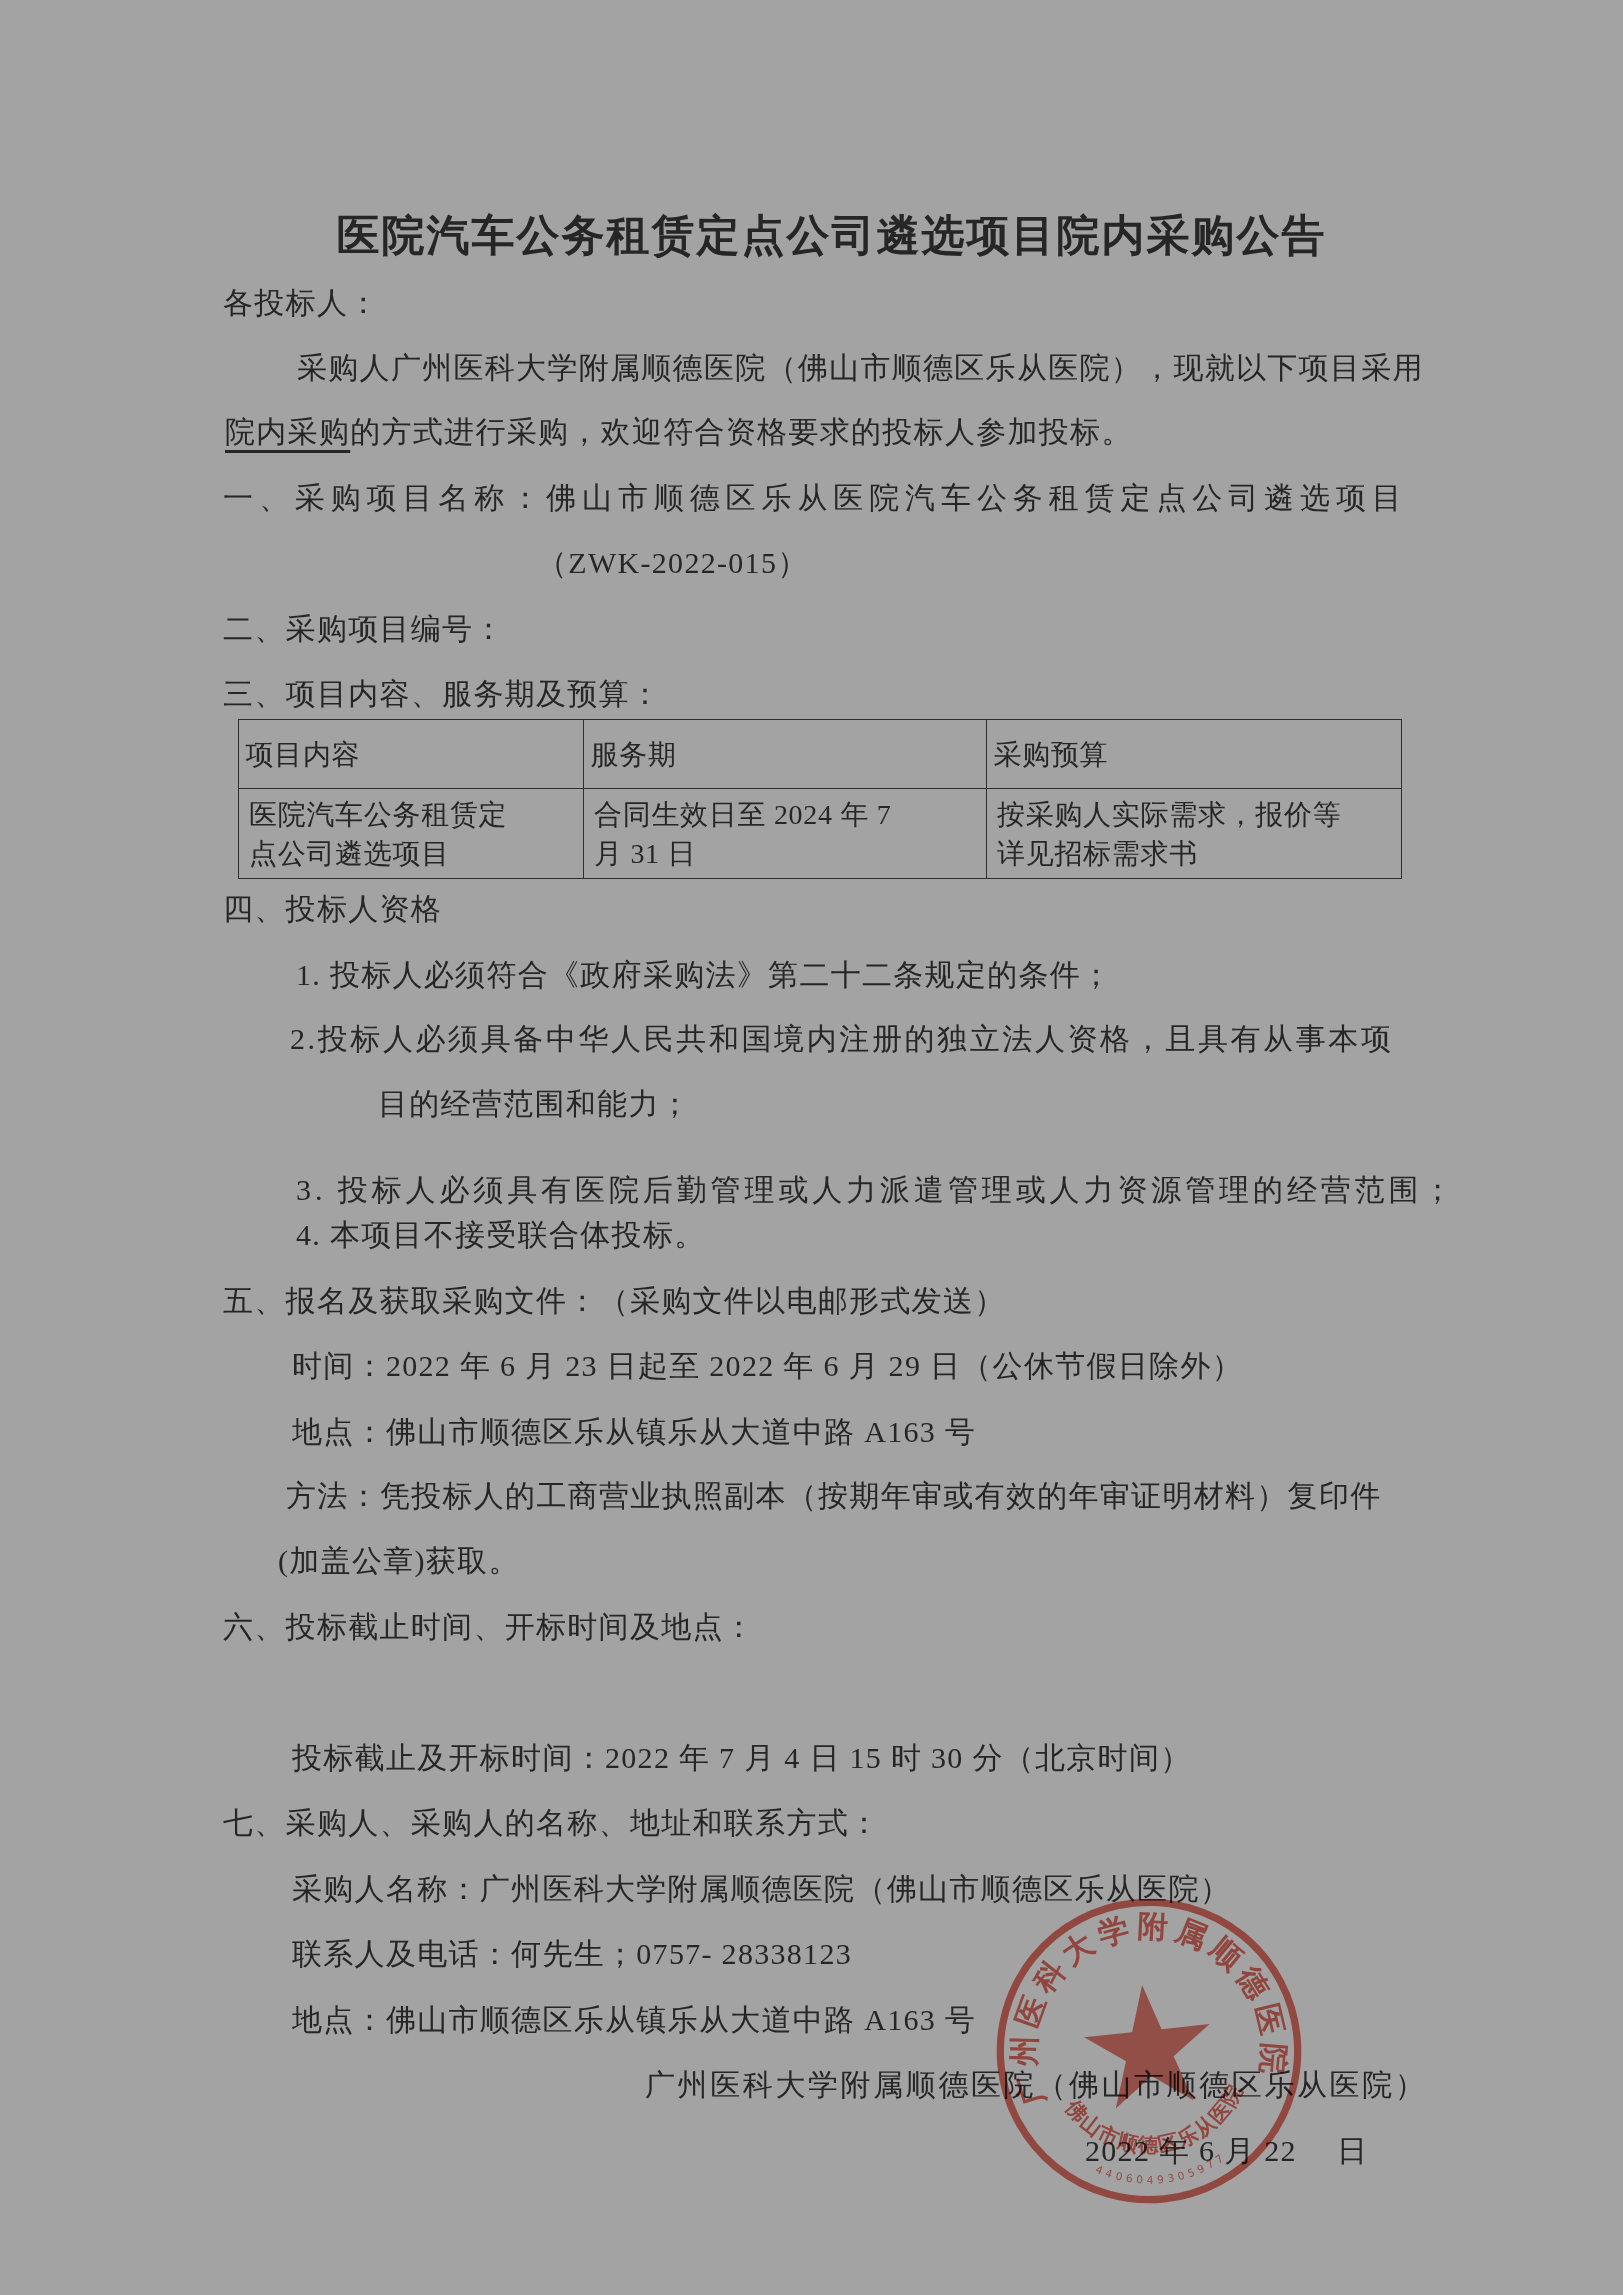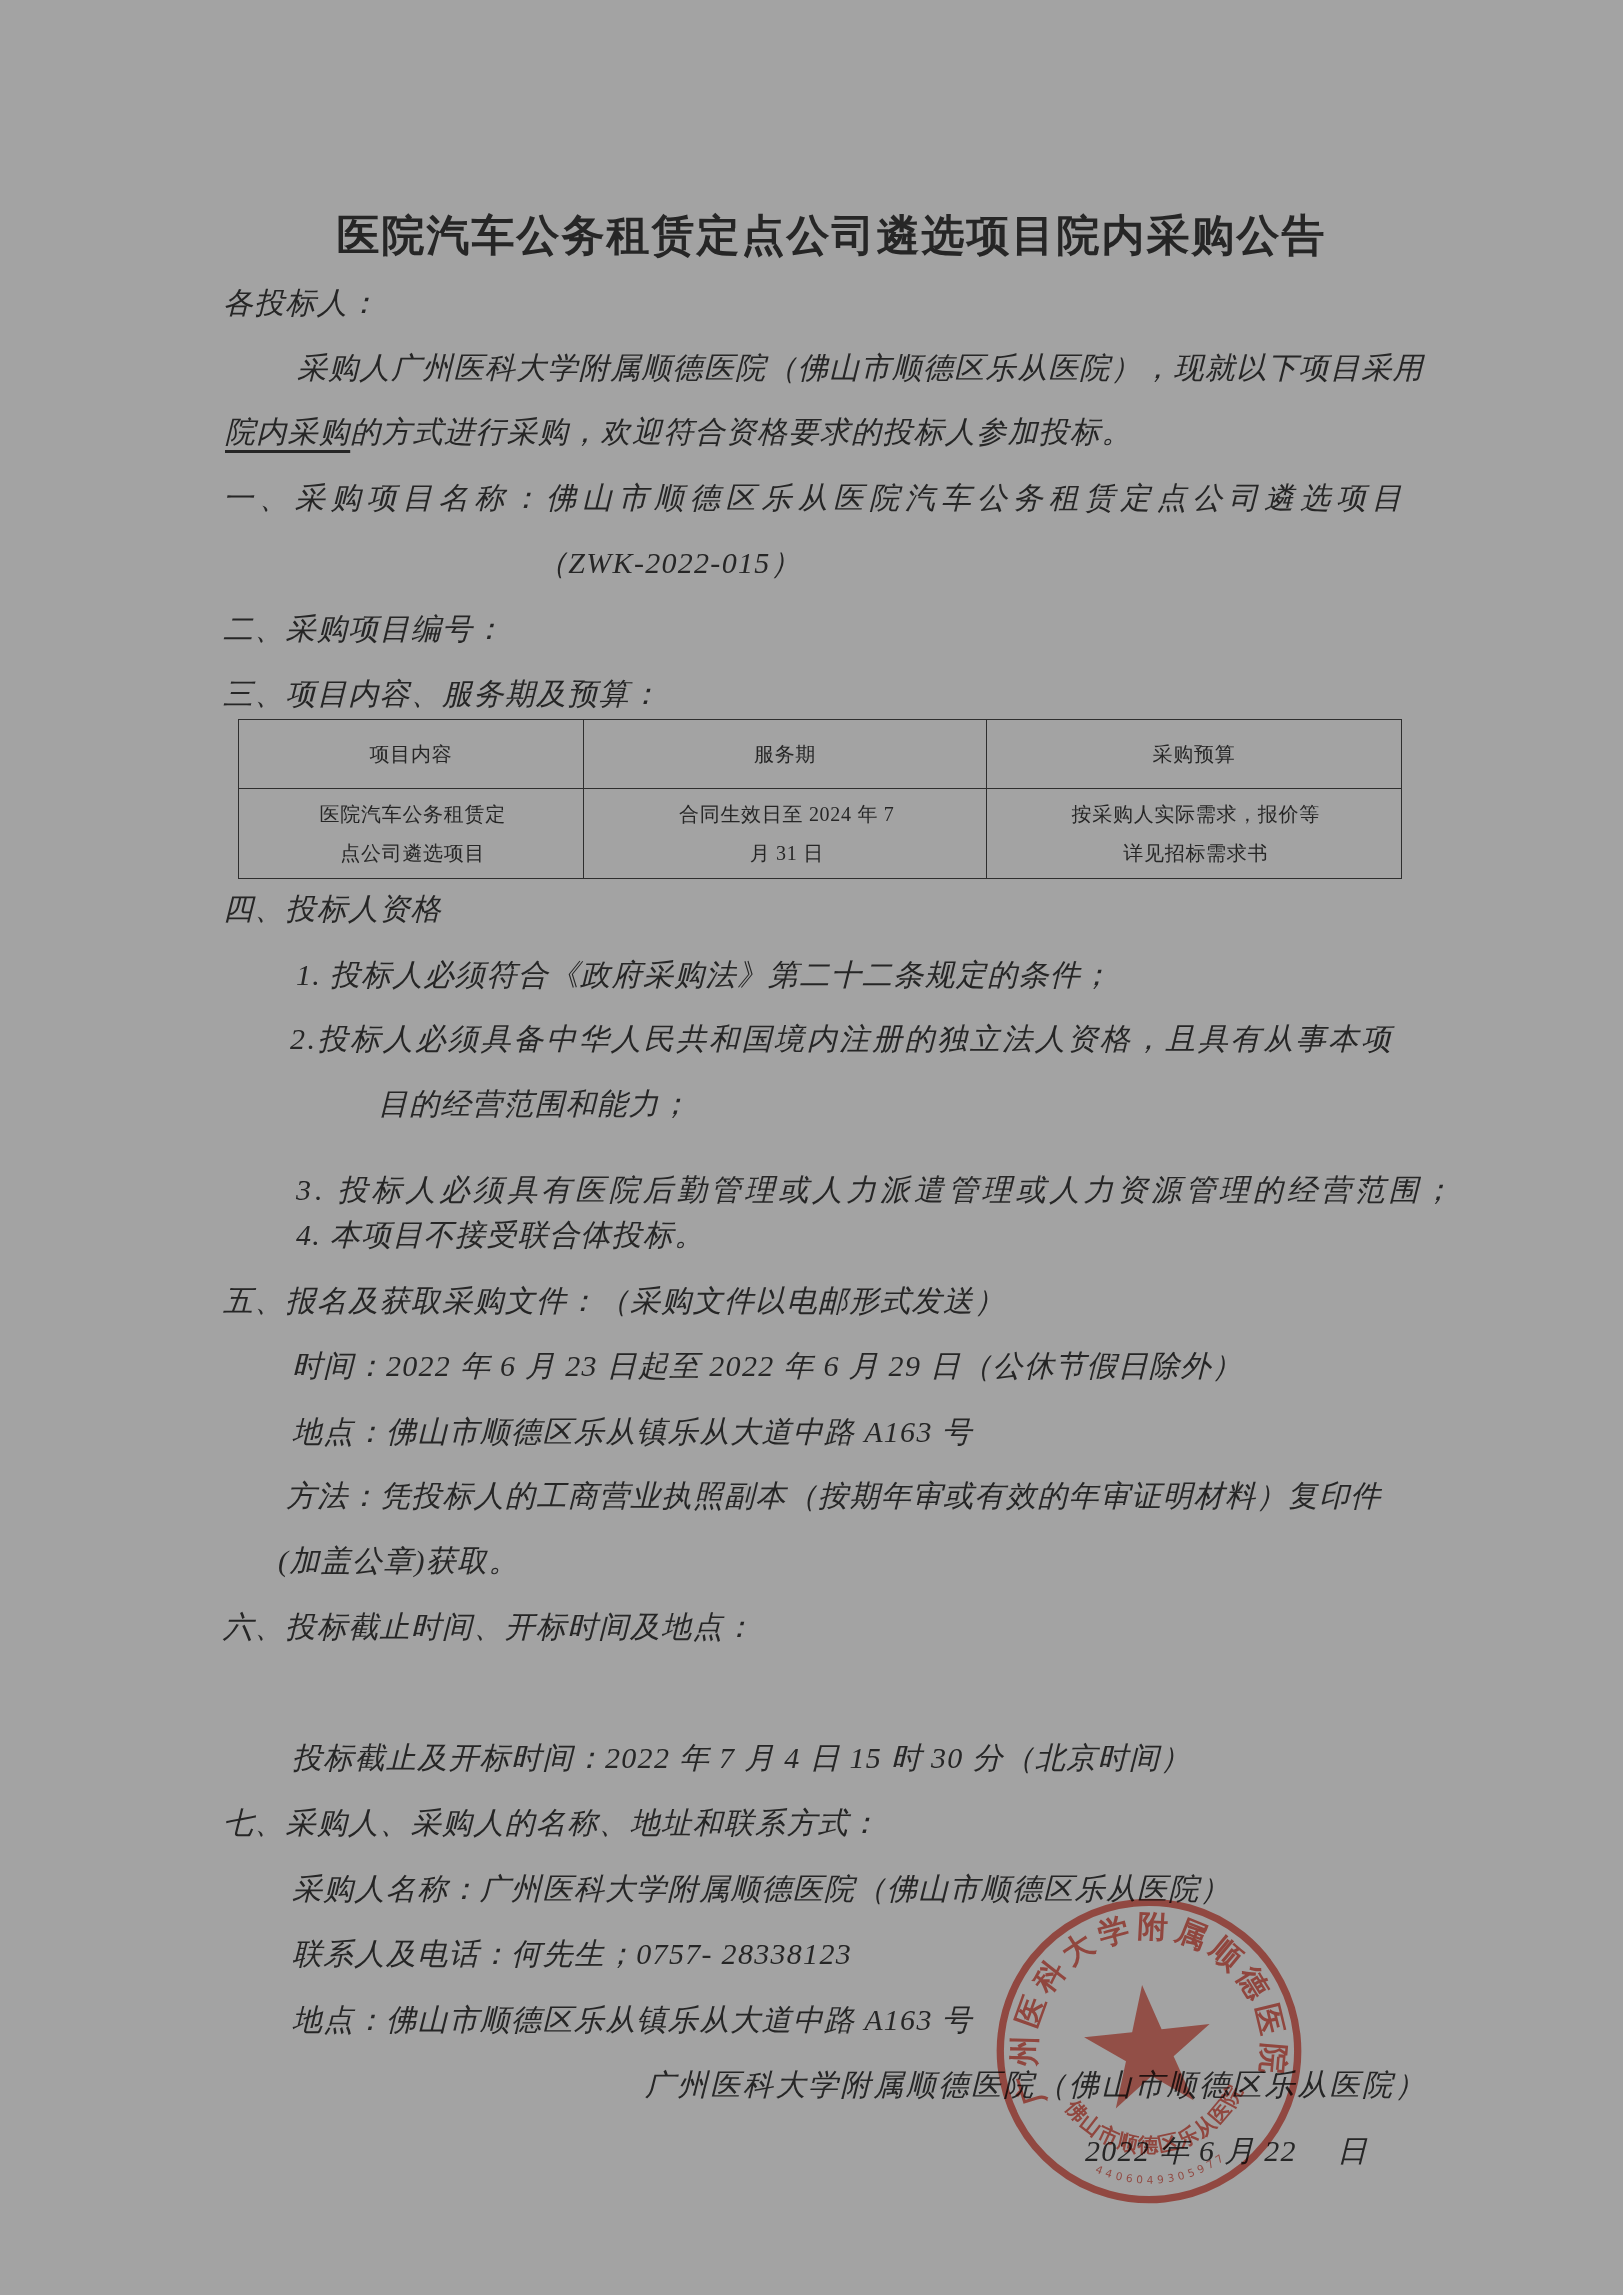--- a/index.html
+++ b/index.html
@@ -12,21 +12,20 @@
     color:#262626;
     overflow:hidden;
   }
   .ln {
     position:absolute;
     font-size:30px;
     line-height:39px;
     letter-spacing:1.3px;
     white-space:nowrap;
     color:#262626;
-    font-style:italic;
   }
   .title {
     position:absolute;
     top:207px; left:275px; width:1113px;
     text-align:center;
     font-size:43px;
     font-weight:bold;
     letter-spacing:2px;
     white-space:nowrap;
   }
@@ -40,23 +39,22 @@
   }
   table.spec {
     position:absolute;
     top:719px; left:238px;
     width:1121px;
     border-collapse:collapse;
     table-layout:fixed;
   }
   table.spec td {
     border:1.6px solid #2e2e2e;
-    text-align:center;
     vertical-align:middle;
-    font-size:20px;
+    font-size:28px;
     line-height:39px;
     letter-spacing:0.7px;
     padding:5.2px 6.5px;
   }
   table.spec tr.hd td { height:58px; }
   table.spec tr.bd td { height:77px;padding-left:10px; }
   .c1 { width:331px; } .c2 { width:389px; } .c3 { width:401px; }
   .stamp {
     position:absolute;
     left:993px; top:1892px;

